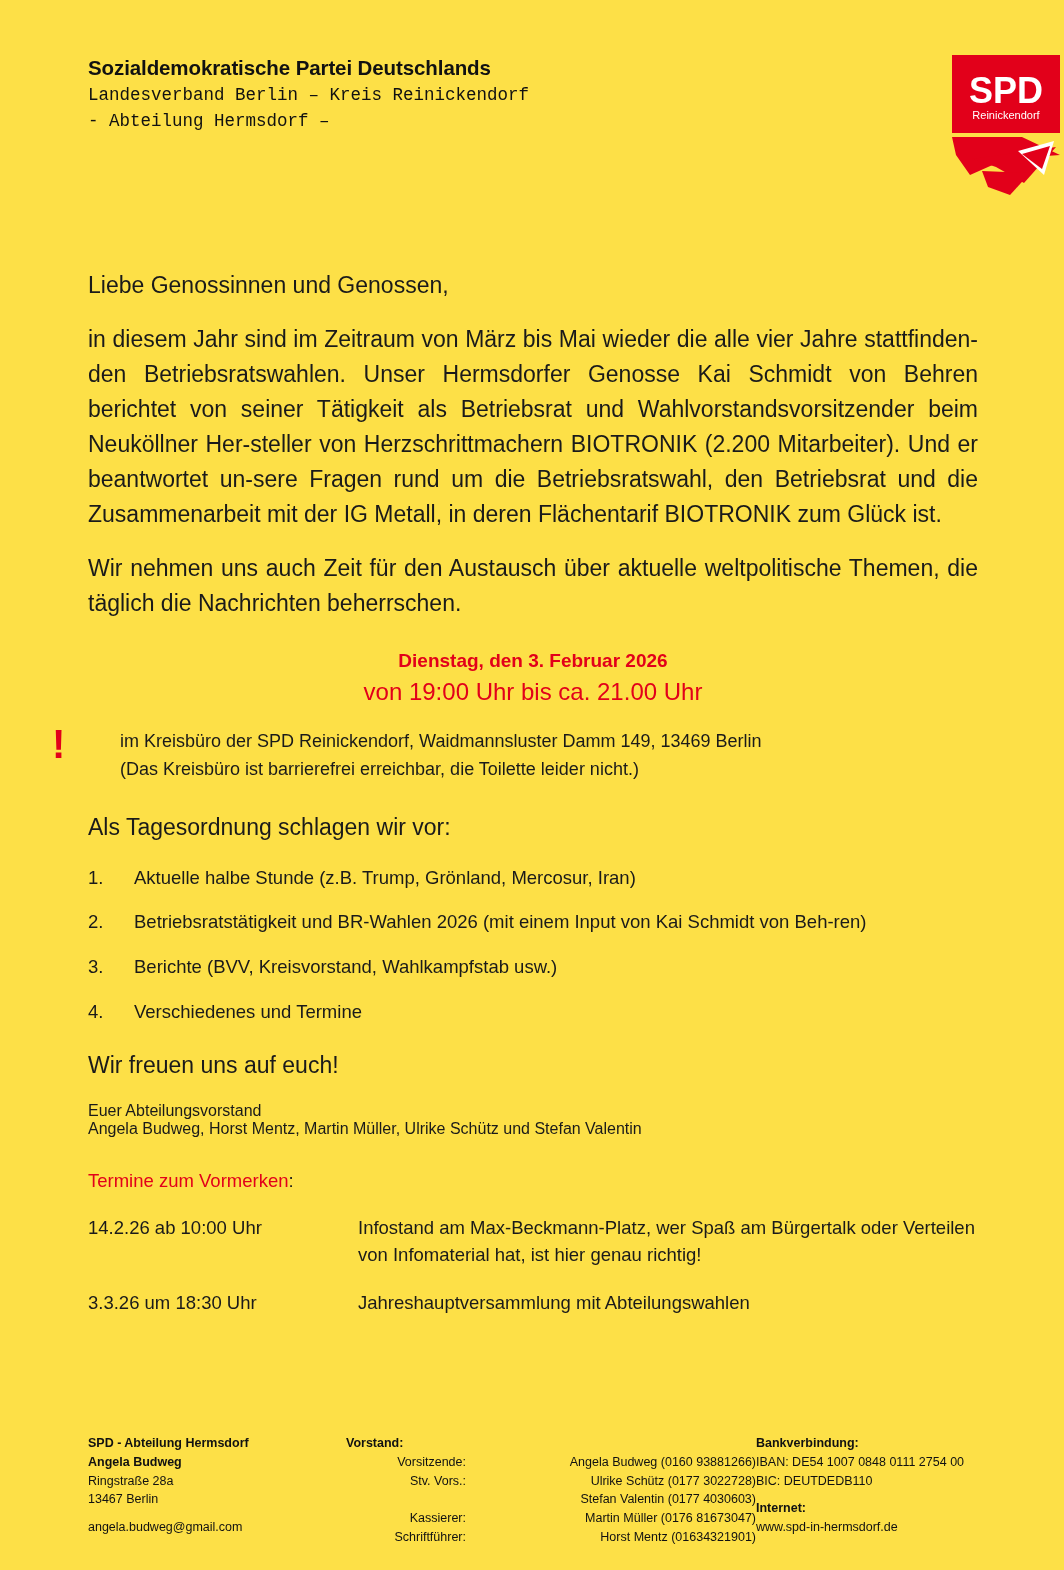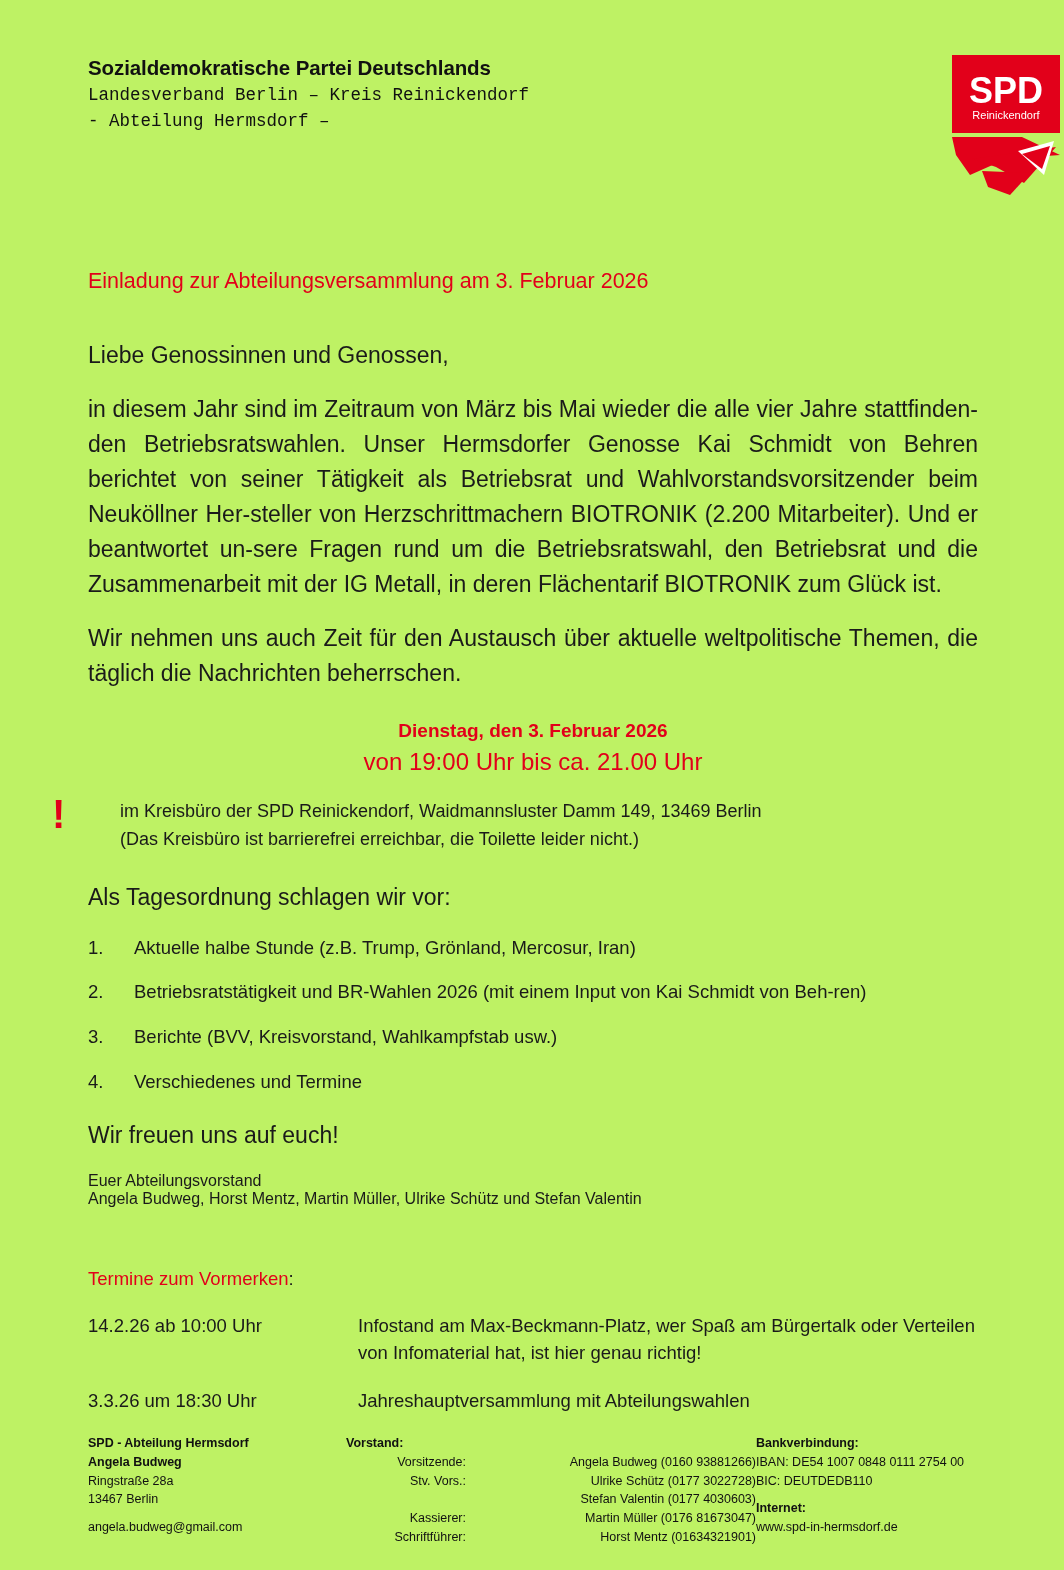--- a/index.html
+++ b/index.html
@@ -9,21 +9,21 @@
   }
   body {
     font-family: "Liberation Sans", sans-serif;
     color: #1a1a1a;
   }
   .page {
     position: relative;
     width: 1064px;
     height: 1570px;
     margin: 0 auto;
-    background: #bef264;
+    background: #fde047;
     overflow: hidden;
   }
 
   
   .header {
     position: absolute;
     top: 54px;
     left: 88px;
     width: 780px;
   }
@@ -131,21 +131,21 @@
     left: 0;
     top: 0;
   }
 
   .closing { margin-bottom: 20px; }
   .signoff { margin-bottom: 4px; }
   .signoff .l2 { white-space: nowrap; }
 
   
   .termine {
-    margin-top: 60px;
+    margin-top: 32px;
   }
   .termine-head {
     font-size: 18.5px;
     margin-bottom: 22px;
   }
   .termine-head .red { color: #e2001a; }
   .termine-row {
     display: flex;
     font-size: 18.5px;
     line-height: 1.5;
@@ -200,21 +200,20 @@
       <polygon points="0,82 70,82 108,100 54,104 18,120 4,100" fill="#e2001a"></polygon>
       <polygon points="20,104 104,92 72,128 44,112" fill="#e2001a"></polygon>
       <polygon points="66,96 102,86 92,120" fill="#ffffff"></polygon>
       <polygon points="70,99 98,91 90,114" fill="#e2001a"></polygon>
       <polygon points="30,116 78,118 58,140 36,132" fill="#e2001a"></polygon>
     </svg>
   </div>
 
   <div class="content">
 
-    <div class="title">Einladung zur Abteilungsversammlung am 3. Februar 2026</div>
 
     <p class="para nojust salut">Liebe Genossinnen und Genossen,</p>
 
     <p class="para">in diesem Jahr sind im Zeitraum von März bis Mai wieder die alle vier Jahre stattfinden-den Betriebsratswahlen. Unser Hermsdorfer Genosse Kai Schmidt von Behren berichtet von seiner Tätigkeit als Betriebsrat und Wahlvorstandsvorsitzender beim Neuköllner Her-steller von Herzschrittmachern BIOTRONIK (2.200 Mitarbeiter). Und er beantwortet un-sere Fragen rund um die Betriebsratswahl, den Betriebsrat und die Zusammenarbeit mit der IG Metall, in deren Flächentarif BIOTRONIK zum Glück ist.</p>
 
     <p class="para">Wir nehmen uns auch Zeit für den Austausch über aktuelle weltpolitische Themen, die täglich die Nachrichten beherrschen.</p>
 
 
     <div class="datebox">
       <div class="d1">Dienstag, den 3. Februar 2026</div>

